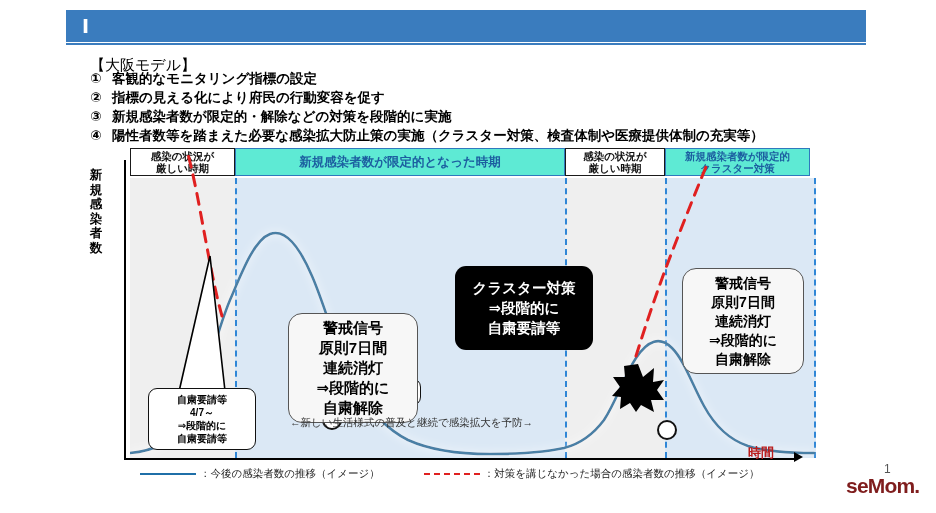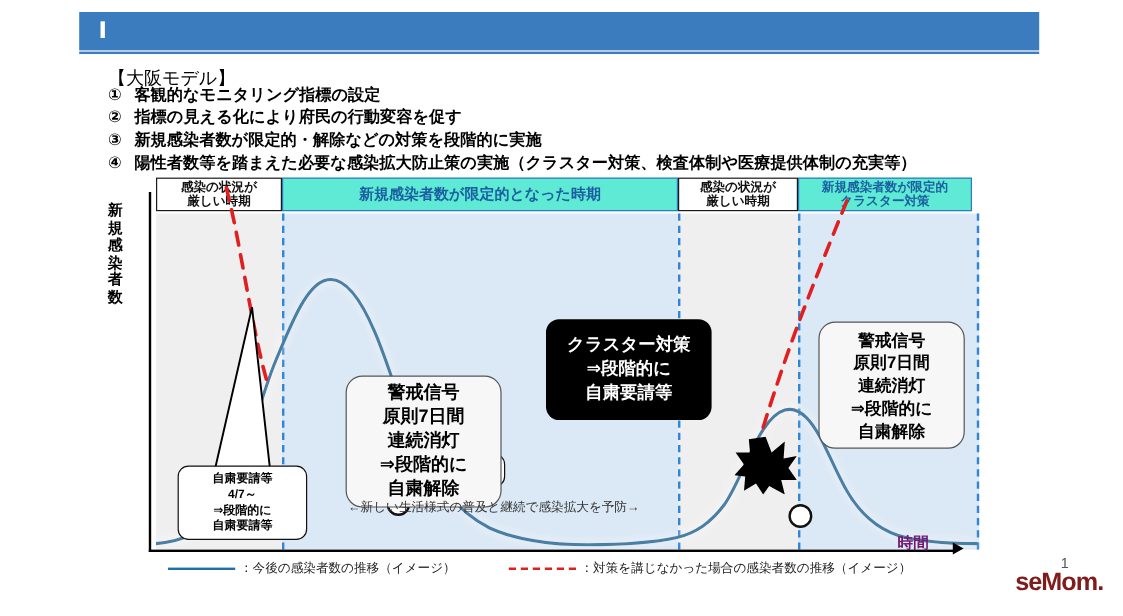--- a/index.html
+++ b/index.html
@@ -73,21 +73,21 @@
   
   .x-axis{
     position:absolute;left:-6px;top:310px;width:672px;height:2px;background:#000;
   }
   .x-arrow{
     position:absolute;left:664px;top:304px;width:0;height:0;
     border-top:5px solid transparent;border-bottom:5px solid transparent;
     border-left:9px solid #000;
   }
   .x-label{
-    position:absolute;left:618px;top:296px;font-size:13px;font-weight:bold;color:#701a75;
+    position:absolute;left:618px;top:296px;font-size:13px;font-weight:bold;color:#b91c1c;
   }
   .y-label{
     position:absolute;left:88px;top:168px;width:16px;
     font-size:12.5px;font-weight:bold;color:#000;line-height:14.5px;
     text-align:center;
   }
   .y-axis{
     position:absolute;left:124px;top:160px;width:2px;height:300px;background:#000;
   }
 

